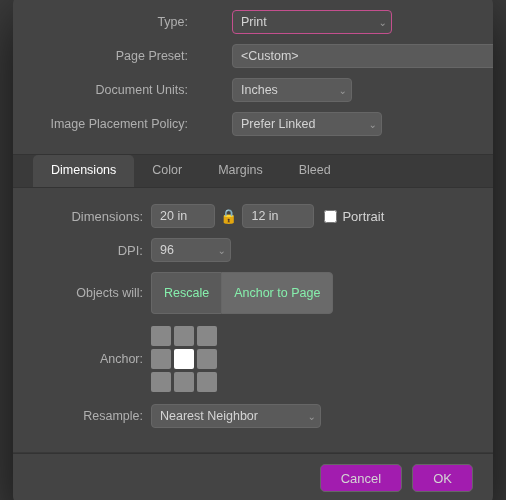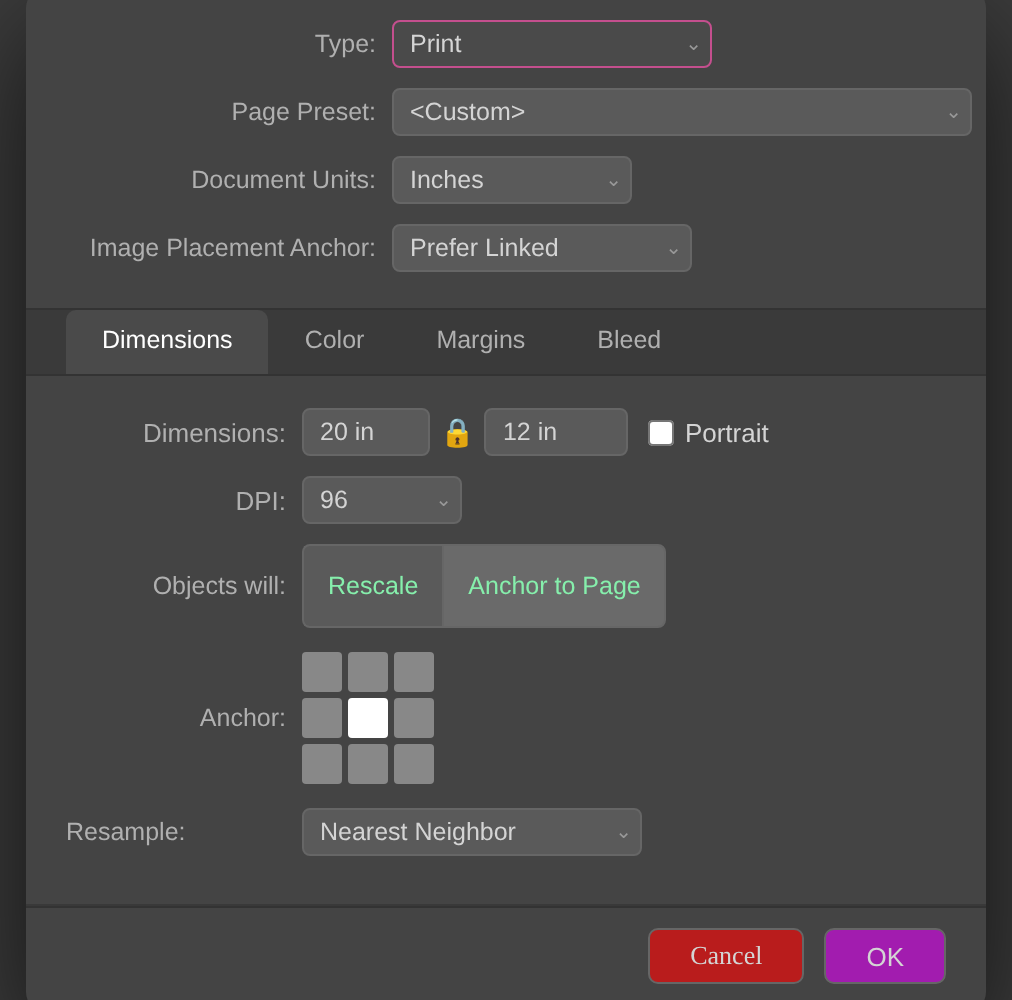--- a/index.html
+++ b/index.html
@@ -21,20 +21,21 @@
       overflow: hidden;
       box-shadow: 0 20px 60px rgba(0,0,0,0.7);
     }
     .form-section {
       padding: 16px 20px 8px 20px;
     }
     .form-row {
       display: flex;
       align-items: center;
       margin-bottom: 10px;
+      gap: 36px;
     }
     .form-row label {
       text-align: right;
       color: #b0b0b0;
       min-width: 155px;
       margin-right: 8px;
       font-size: 12.5px;
     }
     .select-wrapper {
       position: relative;
@@ -227,20 +228,21 @@
     .anchor-cell.active {
       background: #ffffff;
     }
     
     .resample-row {
       display: flex;
       align-items: center;
       margin-bottom: 8px;
     }
     .resample-row label {
+      text-align: right;
       color: #b0b0b0;
       min-width: 110px;
       margin-right: 8px;
       font-size: 12.5px;
     }
     
     .dialog-footer {
       display: flex;
       justify-content: flex-end;
       align-items: center;
@@ -250,23 +252,22 @@
     }
     .btn-cancel, .btn-ok {
       border-radius: 5px;
       padding: 5px 20px;
       font-size: 13px;
       cursor: pointer;
       height: 28px;
       border: 1px solid #666;
     }
     .btn-cancel {
-      background: #b91c1c;
-      color: #d4d4d4;
-      font-family: Liberation Serif, serif;
+      background: #a21caf;
+      color: #d4d4d4;
     }
     .btn-ok {
       background: #a21caf;
       color: #d4d4d4;
     }
     .divider {
       height: 1px;
       background: #393939;
       margin: 0;
     }
@@ -310,21 +311,21 @@
           <option>Centimeters</option>
           <option>Millimeters</option>
           <option>Points</option>
           <option>Picas</option>
         </select>
         <span class="chevron">⌄</span>
       </div>
     </div>
 
     <div class="form-row">
-      <label>Image Placement Anchor:</label>
+      <label>Image Placement Policy:</label>
       <div class="select-wrapper">
         <select class="medium-select" style="width:150px">
           <option>Prefer Linked</option>
           <option>Prefer Embedded</option>
           <option>Force Linked</option>
           <option>Force Embedded</option>
         </select>
         <span class="chevron">⌄</span>
       </div>
     </div>

